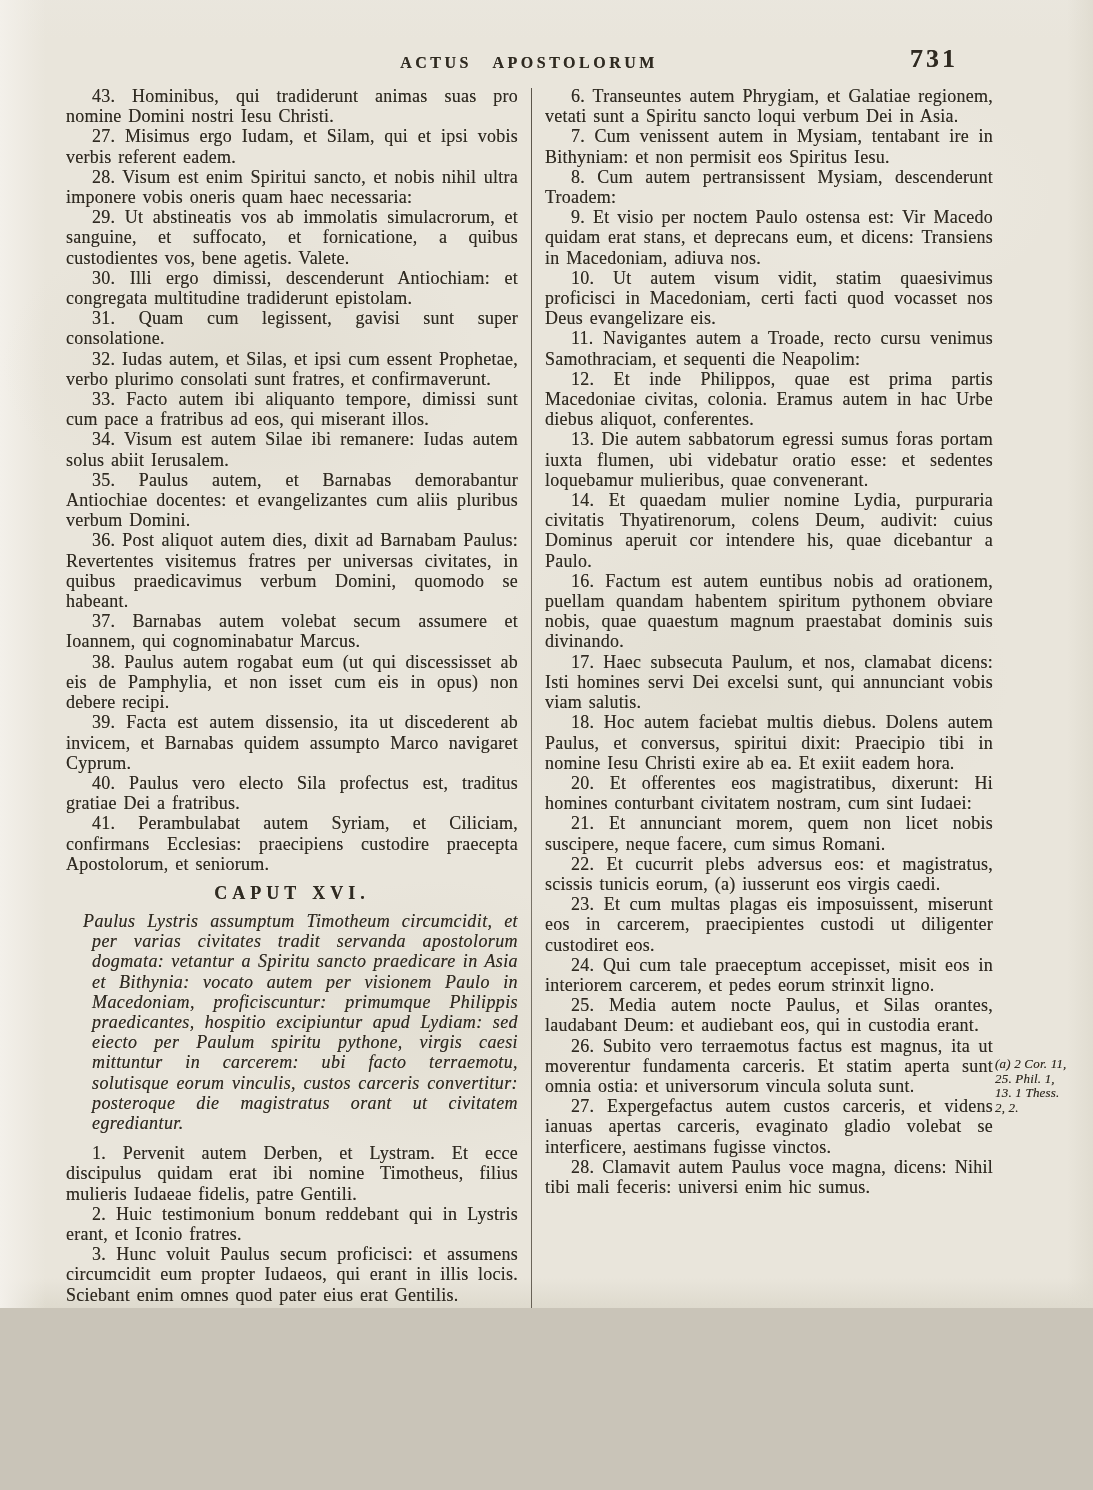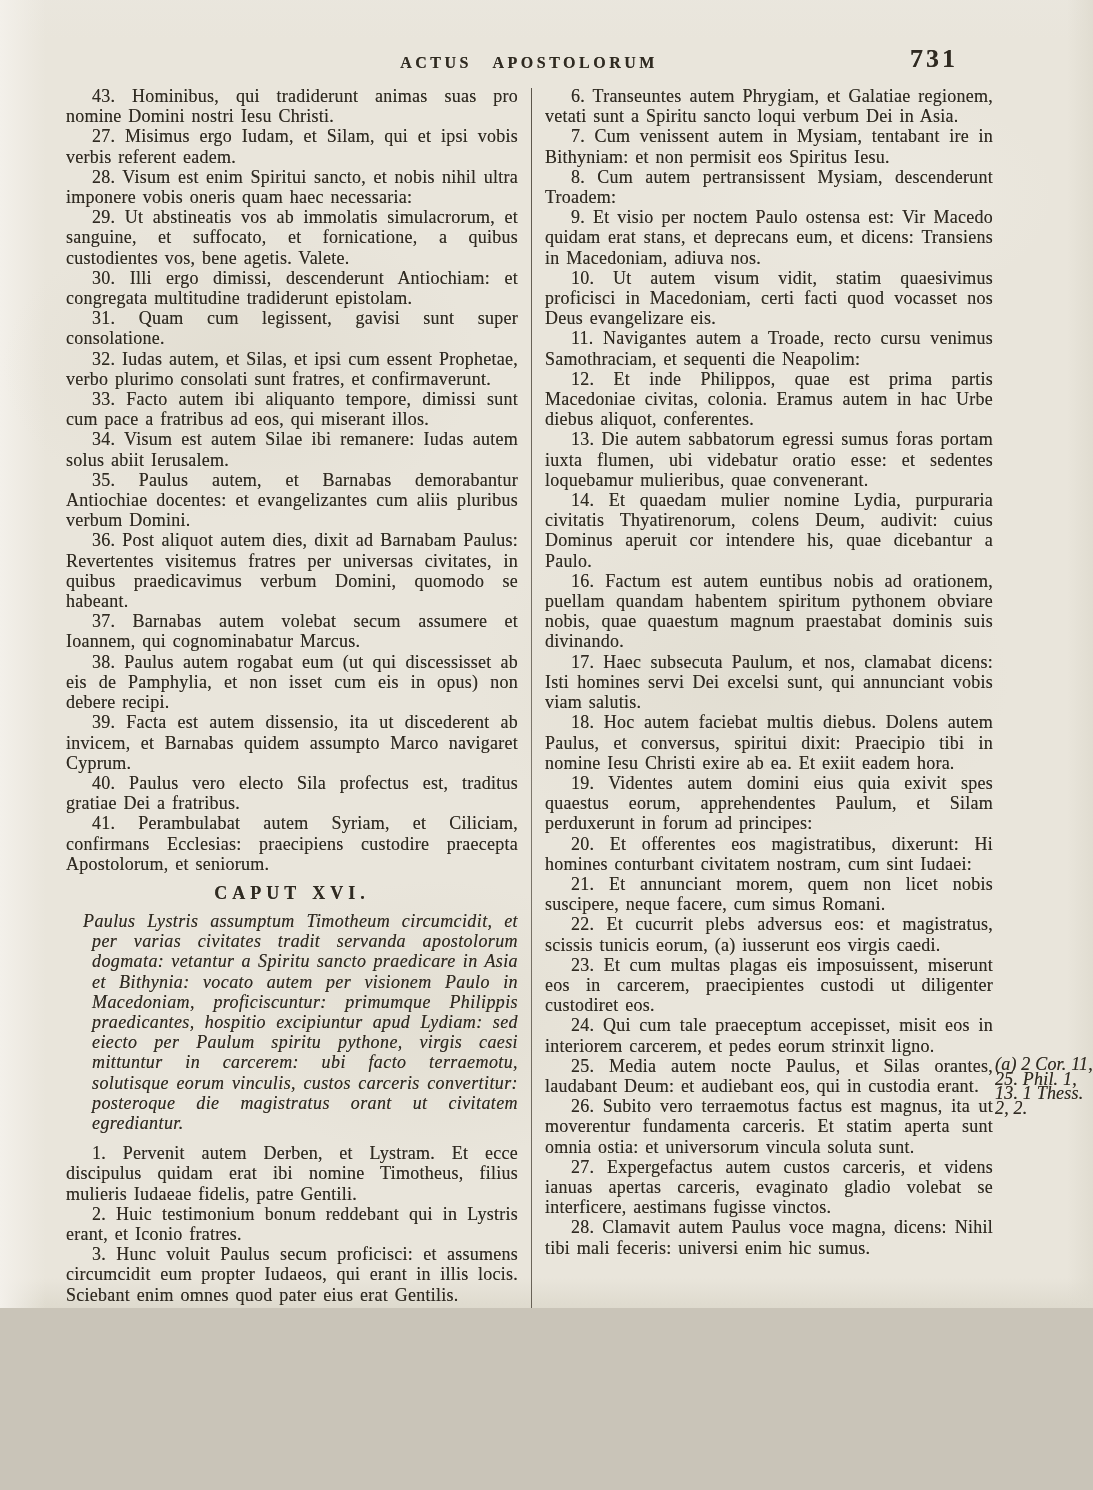--- a/index.html
+++ b/index.html
@@ -56,21 +56,21 @@
   }
   .summary{
     margin:0 0 10px 0;
     font-style:italic;
     padding-left:26px; text-indent:-9px;
     letter-spacing:.4px;
   }
 
   .margin-note{
     position:absolute; top:1057px; left:995px; width:98px;
-    font-size:18px; line-height:14.5px;
+    font-size:13px; line-height:14.5px;
     font-style:italic; letter-spacing:.2px;
     text-align:left;
   }
   .margin-note p{ margin:0; }
 
   .footer-mark{
     position:absolute; top:1407px; left:852px;
     font-size:16px; font-weight:bold;
   }
 </style>
@@ -128,21 +128,20 @@
         <p class="verse">8. Cum autem pertransissent Mysiam, descenderunt Troadem:</p>
         <p class="verse">9. Et visio per noctem Paulo ostensa est: Vir Macedo quidam erat stans, et deprecans eum, et dicens: Transiens in Macedoniam, adiuva nos.</p>
         <p class="verse">10. Ut autem visum vidit, statim quaesivimus proficisci in Macedoniam, certi facti quod vocasset nos Deus evangelizare eis.</p>
         <p class="verse">11. Navigantes autem a Troade, recto cursu venimus Samothraciam, et sequenti die Neapolim:</p>
         <p class="verse">12. Et inde Philippos, quae est prima partis Macedoniae civitas, colonia. Eramus autem in hac Urbe diebus aliquot, conferentes.</p>
         <p class="verse">13. Die autem sabbatorum egressi sumus foras portam iuxta flumen, ubi videbatur oratio esse: et sedentes loquebamur mulieribus, quae convenerant.</p>
         <p class="verse">14. Et quaedam mulier nomine Lydia, purpuraria civitatis Thyatirenorum, colens Deum, audivit: cuius Dominus aperuit cor intendere his, quae dicebantur a Paulo.</p>
         <p class="verse">16. Factum est autem euntibus nobis ad orationem, puellam quandam habentem spiritum pythonem obviare nobis, quae quaestum magnum praestabat dominis suis divinando.</p>
         <p class="verse">17. Haec subsecuta Paulum, et nos, clamabat dicens: Isti homines servi Dei excelsi sunt, qui annunciant vobis viam salutis.</p>
         <p class="verse">18. Hoc autem faciebat multis diebus. Dolens autem Paulus, et conversus, spiritui dixit: Praecipio tibi in nomine Iesu Christi exire ab ea. Et exiit eadem hora.</p>
-        <p class="verse">19. Videntes autem domini eius quia exivit spes quaestus eorum, apprehendentes Paulum, et Silam perduxerunt in forum ad principes:</p>
         <p class="verse">20. Et offerentes eos magistratibus, dixerunt: Hi homines conturbant civitatem nostram, cum sint Iudaei:</p>
         <p class="verse">21. Et annunciant morem, quem non licet nobis suscipere, neque facere, cum simus Romani.</p>
         <p class="verse">22. Et cucurrit plebs adversus eos: et magistratus, scissis tunicis eorum, (a) iusserunt eos virgis caedi.</p>
         <p class="verse">23. Et cum multas plagas eis imposuissent, miserunt eos in carcerem, praecipientes custodi ut diligenter custodiret eos.</p>
         <p class="verse">24. Qui cum tale praeceptum accepisset, misit eos in interiorem carcerem, et pedes eorum strinxit ligno.</p>
         <p class="verse">25. Media autem nocte Paulus, et Silas orantes, laudabant Deum: et audiebant eos, qui in custodia erant.</p>
         <p class="verse">26. Subito vero terraemotus factus est magnus, ita ut moverentur fundamenta carceris. Et statim aperta sunt omnia ostia: et universorum vincula soluta sunt.</p>
         <p class="verse">27. Expergefactus autem custos carceris, et videns ianuas apertas carceris, evaginato gladio volebat se interficere, aestimans fugisse vinctos.</p>
         <p class="verse">28. Clamavit autem Paulus voce magna, dicens: Nihil tibi mali feceris: universi enim hic sumus.</p>
       </div>

